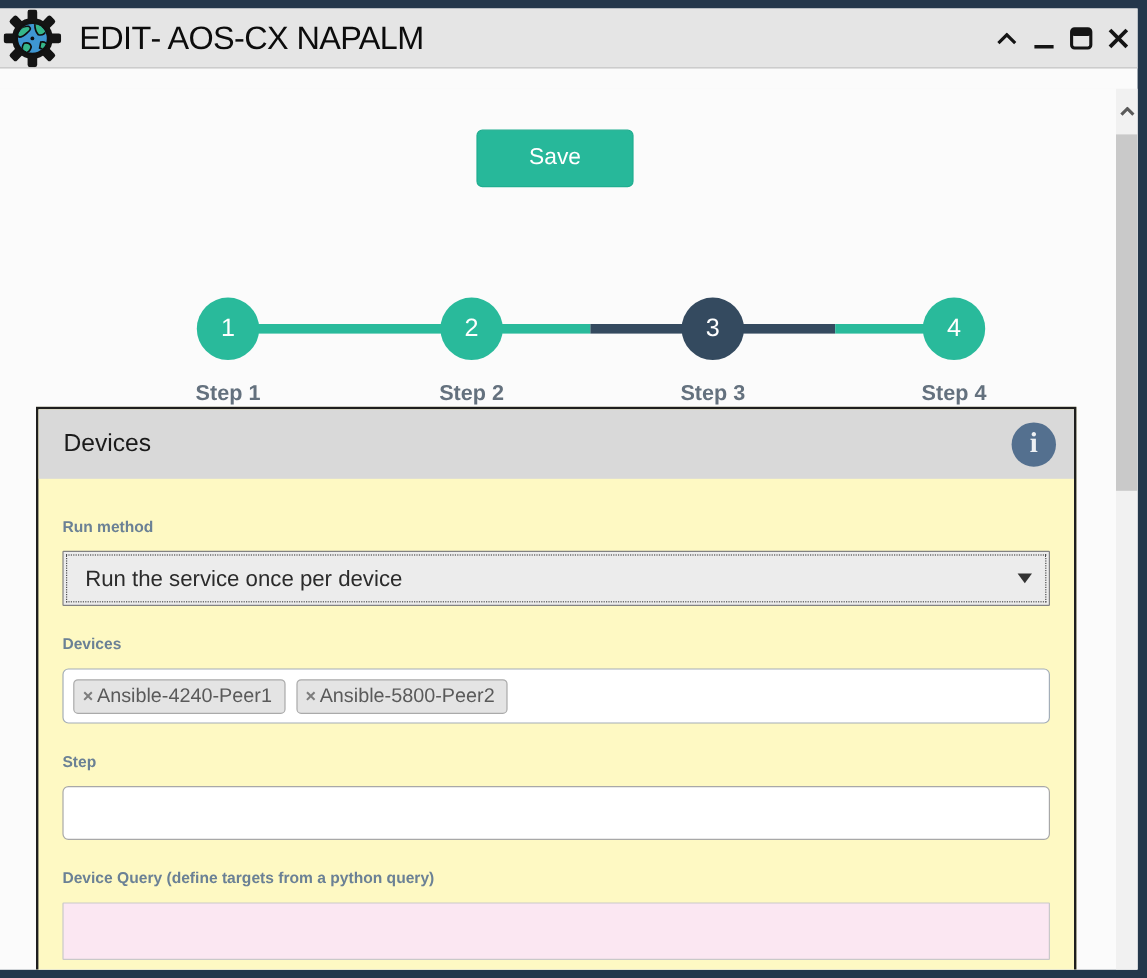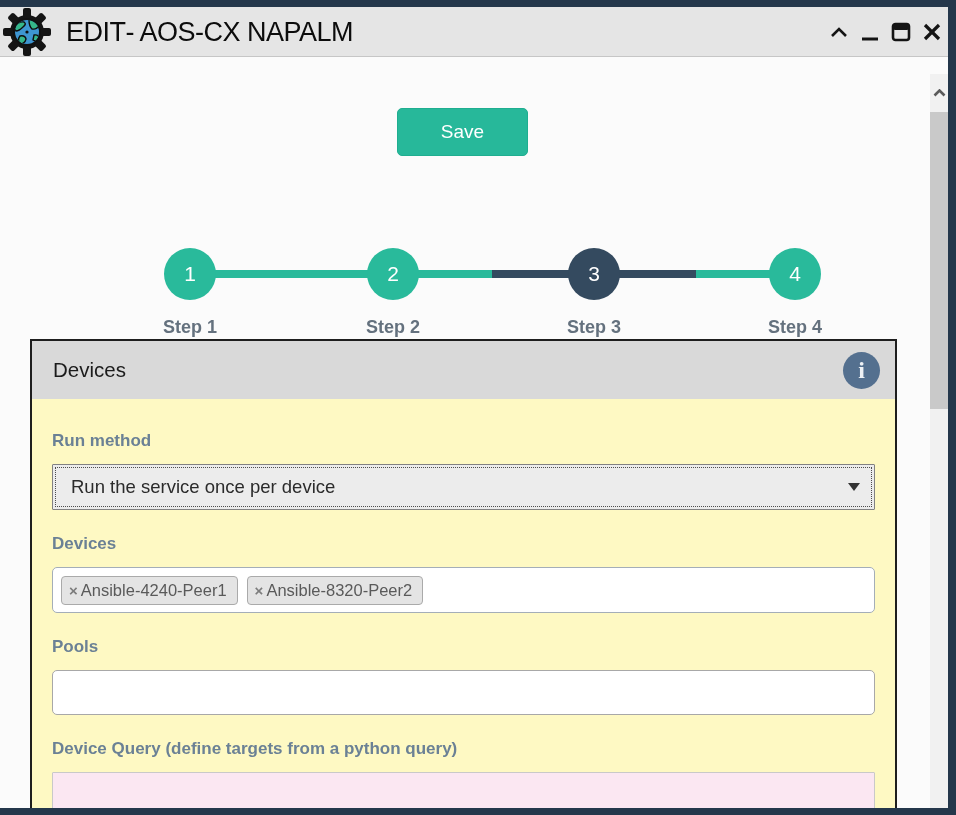--- a/index.html
+++ b/index.html
@@ -78,21 +78,21 @@
   .info-icon {
     width: 37px; height: 37px; border-radius: 50%; background: #54708f;
     display: flex; align-items: center; justify-content: center;
     color: #eef1f4; font-family: "Liberation Serif", serif; font-weight: bold;
     font-size: 24px; cursor: pointer;
   }
   .panel-body { padding: 8px 20px 0 20px; }
 
   .field-label {
     margin-top: 24px; margin-bottom: 13px;
-    font-size: 17px; font-weight: bold; color: #6b8195;
+    font-size: 13px; font-weight: bold; color: #6b8195;
   }
   .field-label:first-child { margin-top: 24px; }
 
   .select-box {
     position: relative; height: 46px; background: #ececec;
     border: 1px solid #828282; border-radius: 1px;
     outline: 1px dotted #4d4d4d; outline-offset: -4px;
     display: flex; align-items: center; padding: 0 34px 0 18px;
     font-size: 18.5px; color: #2b2b2b; cursor: pointer;
   }
@@ -253,25 +253,25 @@
         </div>
 
         <div class="field-label">Devices</div>
         <div class="multiselect">
           <span class="tag">
             <span class="tag-remove">×</span>
             <span>Ansible-4240-Peer1</span>
           </span>
           <span class="tag">
             <span class="tag-remove">×</span>
-            <span>Ansible-8320-Peer2</span>
+            <span>Ansible-5800-Peer2</span>
           </span>
         </div>
 
-        <div class="field-label">Pools</div>
+        <div class="field-label">Step</div>
         <input class="text-input" type="text" value="" style="">
 
         <div class="field-label">Device Query (define targets from a python query)</div>
         <input class="query-input" type="text" value="" style="">
 
       </div>
     </div>
 
     <div class="scrollbar">
       <div class="scroll-arrow up">

